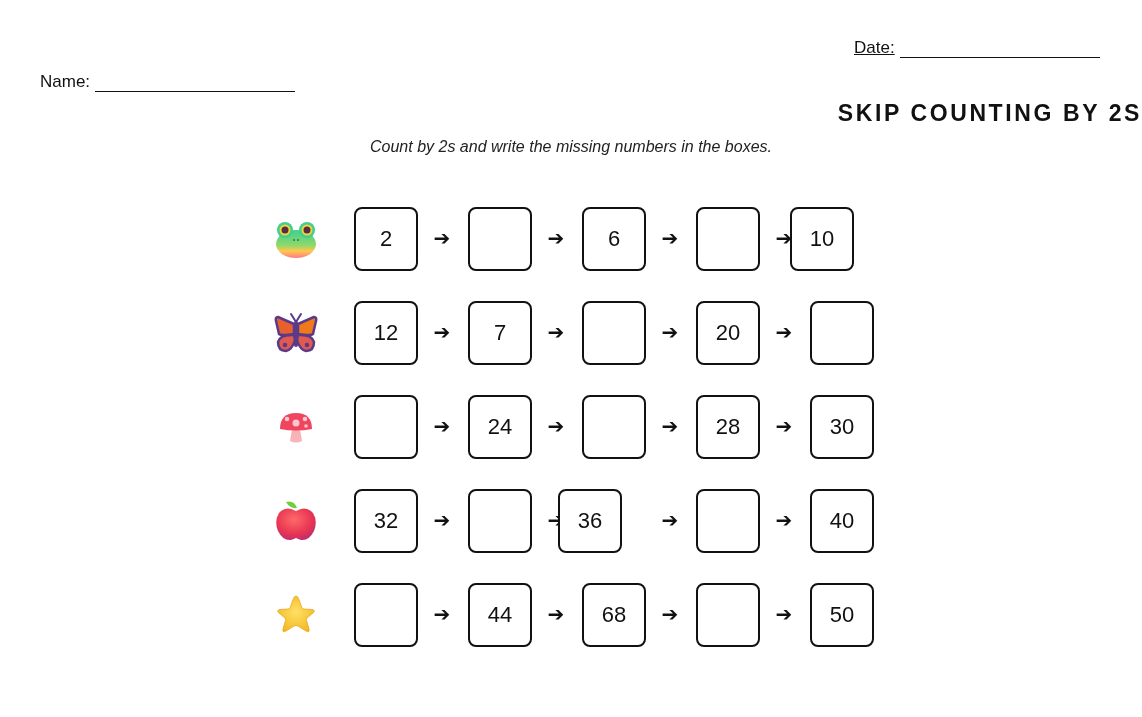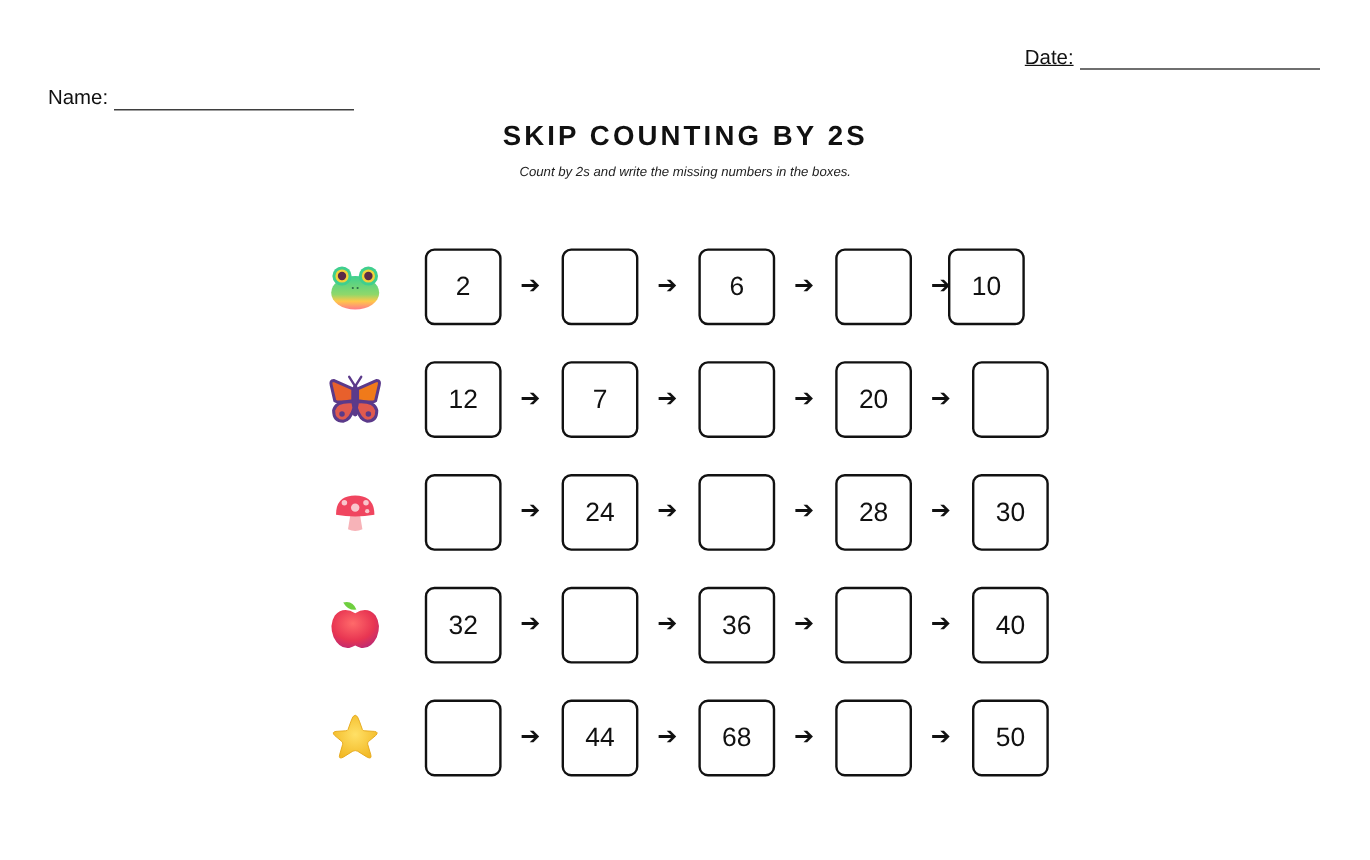--- a/index.html
+++ b/index.html
@@ -5,26 +5,26 @@
     html, body { margin: 0; padding: 0; background: #ffffff; }
     body {
       width: 1142px; height: 717px; position: relative; overflow: hidden;
       font-family: "Liberation Sans", sans-serif; color: #111;
     }
     .field { position: absolute; top: 38px; font-size: 17px; display: flex; align-items: flex-end; }
     .field .line { display: inline-block; width: 200px; border-bottom: 1.5px solid #111; margin-left: 5px; height: 16px; }
     #name-field { left: 40px; margin-top: 34px; }
     #date-field { left: 854px; text-decoration: underline; }
     .title {
-      position: absolute; top: 100px; left: 0; width: 1142px; text-align: center;
+      position: absolute; top: 100px; left: 0; width: 1142px; text-align: right;
       font-size: 23px; font-weight: bold; letter-spacing: 2.6px;
     }
     .subtitle {
       position: absolute; top: 138px; left: 0; width: 1142px; text-align: center;
-      font-size: 11px; font-style: italic; color: #222;
+      font-size: 16px; font-style: italic; color: #222;
     }
     .row { position: absolute; left: 0; width: 1142px; height: 64px; }
     .icon {
       position: absolute; left: 274px; top: 10px; width: 44px; height: 44px;
       display: flex; align-items: center; justify-content: center;
     }
     .box {
       position: absolute; top: 0; width: 60px; height: 60px;
       border: 2px solid #111; border-radius: 8px;
       display: flex; align-items: center; justify-content: center;
@@ -140,21 +140,21 @@
         </radialGradient>
       </defs>
       <path d="M22 12 Q12 6 5 14 Q0 22 4 32 Q9 42 17 41 Q20 40 22 39 Q24 40 27 41 Q35 42 40 32 Q44 22 39 14 Q32 6 22 12 Z" fill="url(#appleG)"></path>
       <path d="M12 3 Q20 1 23 9 Q16 10 12 3 Z" fill="#6fcf3f"></path>
     </svg>
   </div>
   <div class="box" style="left:354px">32</div>
   <div class="arrow" style="left:427px">➔</div>
   <div class="box" style="left:468px"></div>
   <div class="arrow" style="left:541px">➔</div>
-  <div class="box" style="left:582px">36</div>
+  <div class="box" style="left:558px">36</div>
   <div class="arrow" style="left:655px">➔</div>
   <div class="box" style="left:696px"></div>
   <div class="arrow" style="left:769px">➔</div>
   <div class="box" style="left:810px">40</div>
 </div>
 
 <div class="row" style="top:583px">
   <div class="icon">
     <svg width="44" height="44" viewBox="0 0 44 44">
       <defs>

